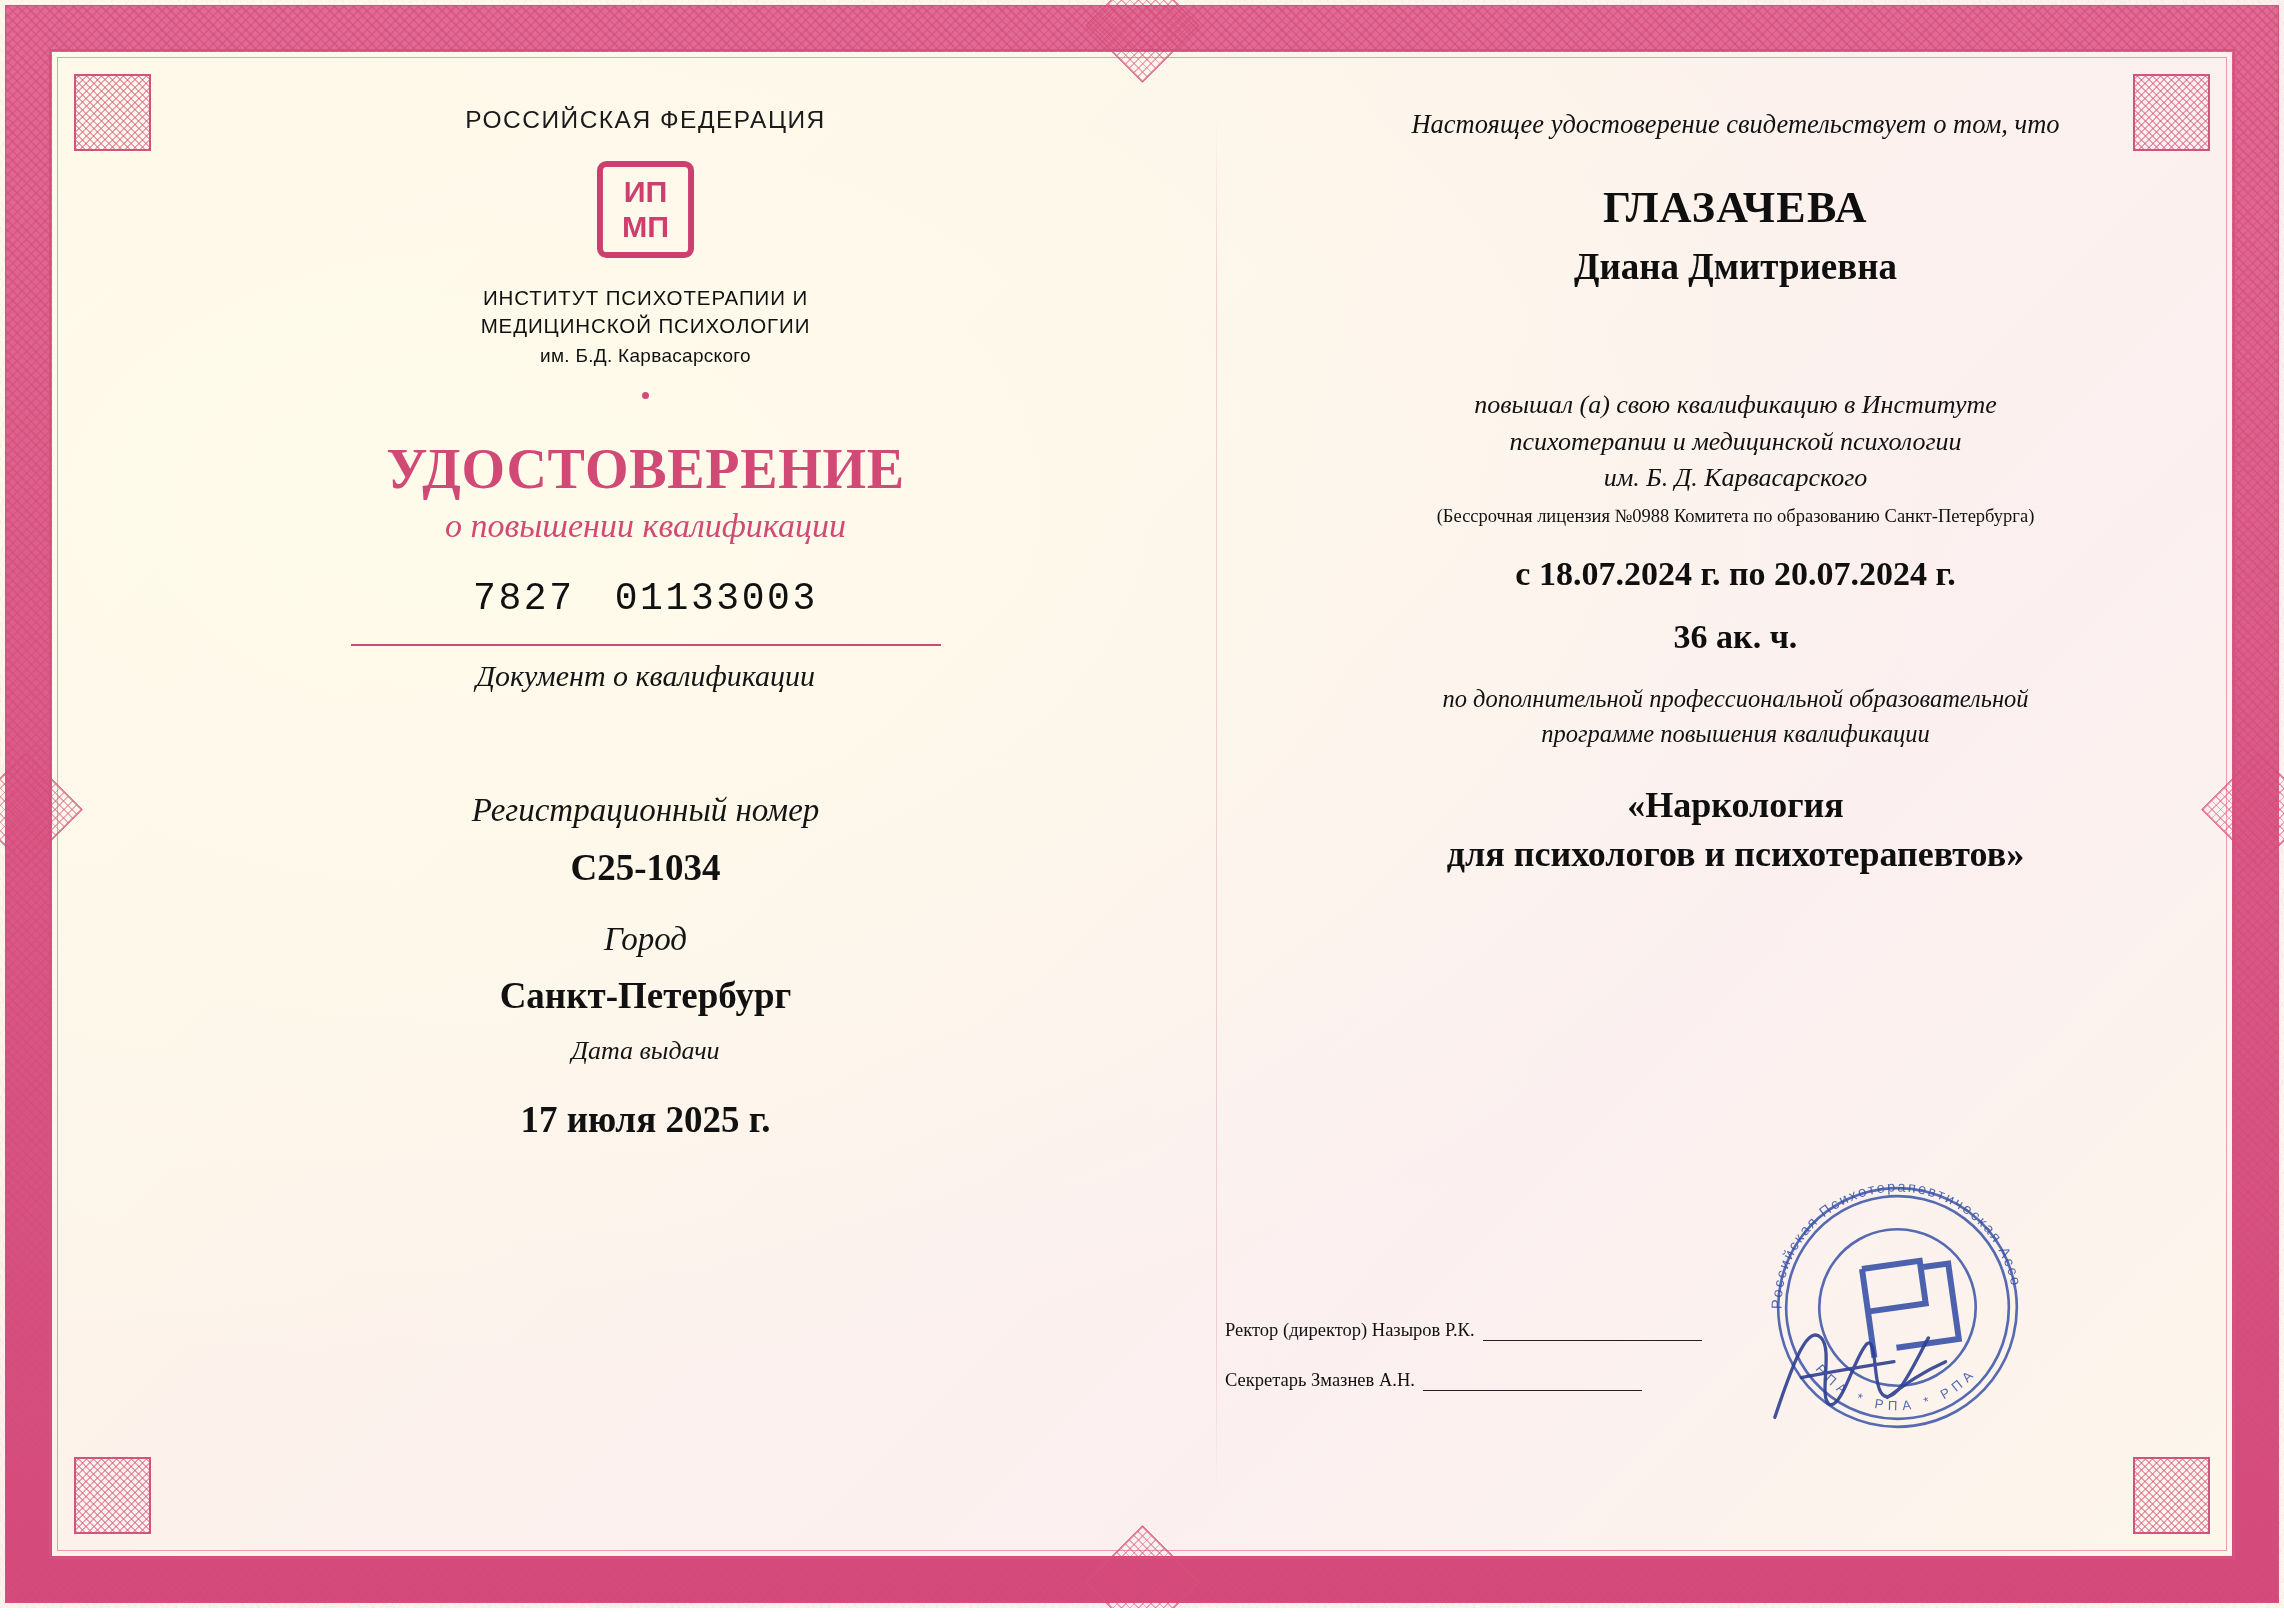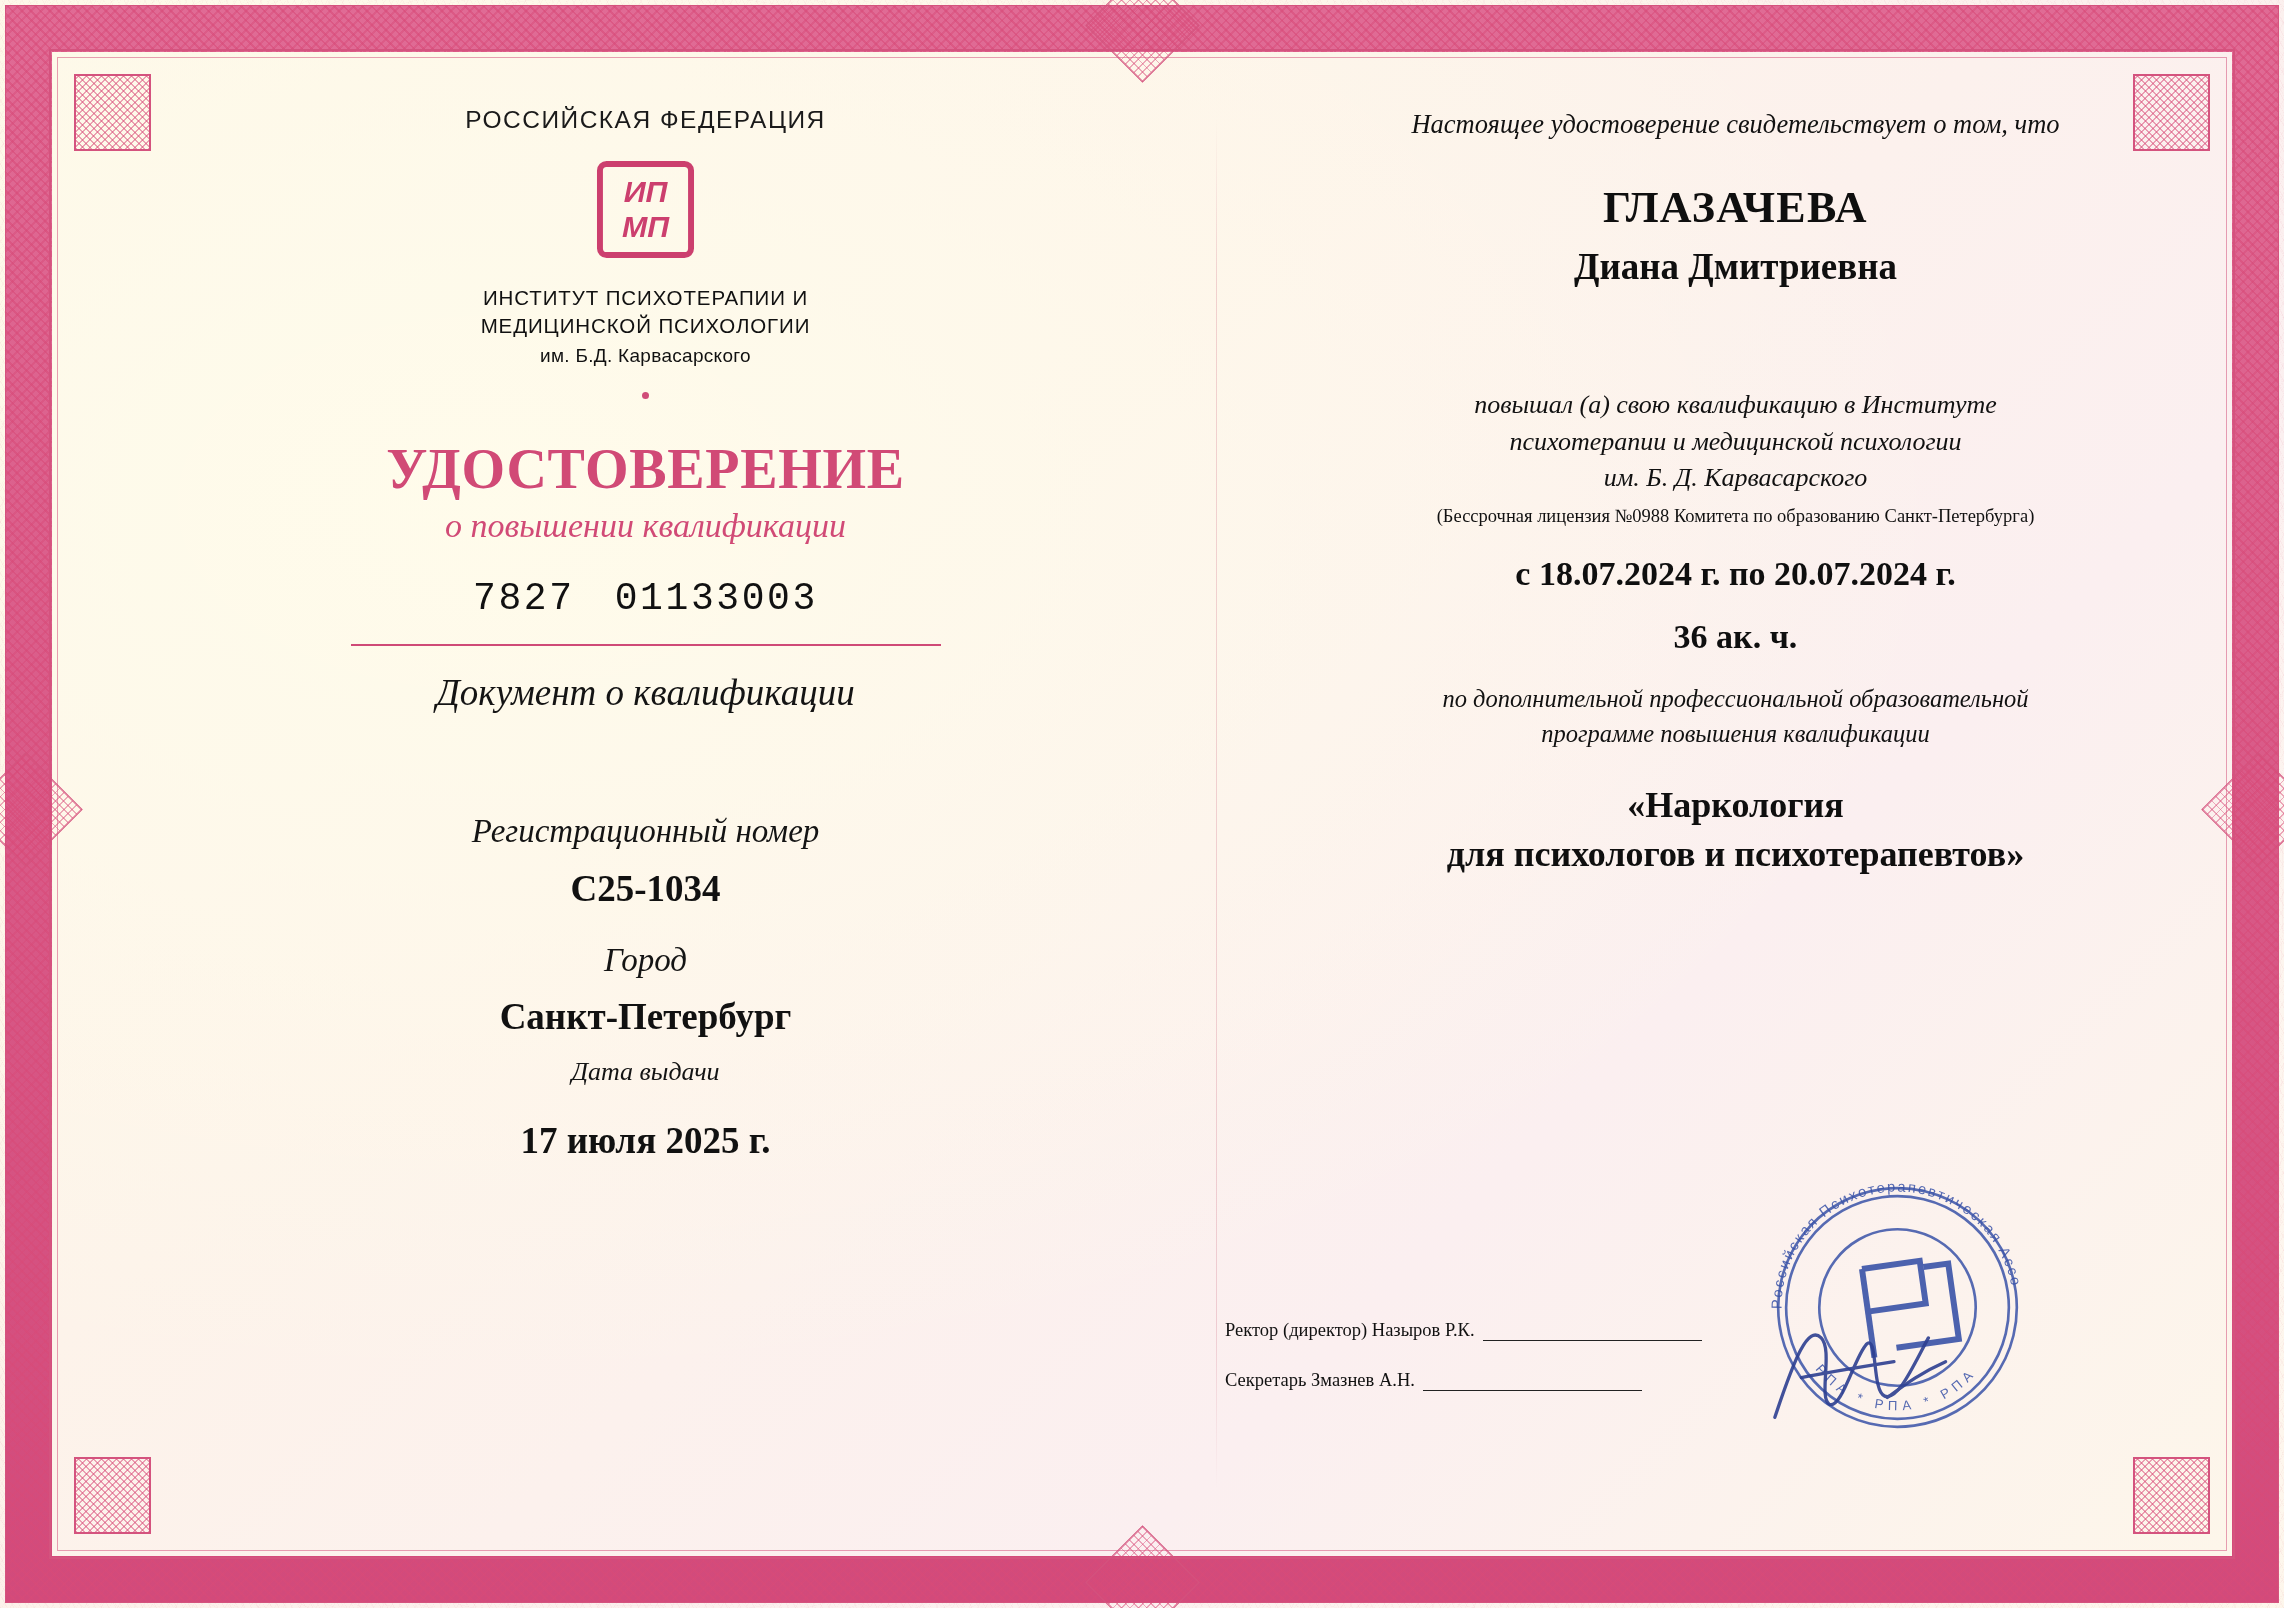--- a/index.html
+++ b/index.html
@@ -123,21 +123,21 @@
   
   .rf-line{
     font-family:"Liberation Sans", sans-serif;
     font-size:24.5px;
     letter-spacing:1.5px;
     color:#1a1a1a;
     font-weight:400;
     margin-top:20px;
   }
 
-  .logo-wrap{margin-top:26.5px;display:flex;justify-content:center;font-style:italic;}
+  .logo-wrap{margin-top:26.5px;display:flex;justify-content:center;}
   .logo{
     width:99px;height:99px;
   }
 
   .inst{
     font-family:"Liberation Sans", sans-serif;
     color:#111;
     margin-top:25px;
     font-size:20.5px;
     line-height:1.38;
@@ -181,23 +181,23 @@
   }
   .serial .gap{display:inline-block;width:40px;}
 
   .rule{
     width:590px;height:2.6px;
     background:#cf4a77;
     margin:24px auto 0;
   }
 
   .docqual{
-    margin-top:25px;
-    font-style:italic;
-    font-size:37px;
+    margin-top:13px;
+    font-style:italic;
+    font-size:30px;
     color:#141414;
   }
 
   .reg-label{
     margin-top:99px;
     font-style:italic;
     font-size:33px;
     color:#141414;
   }
   .reg-value{

